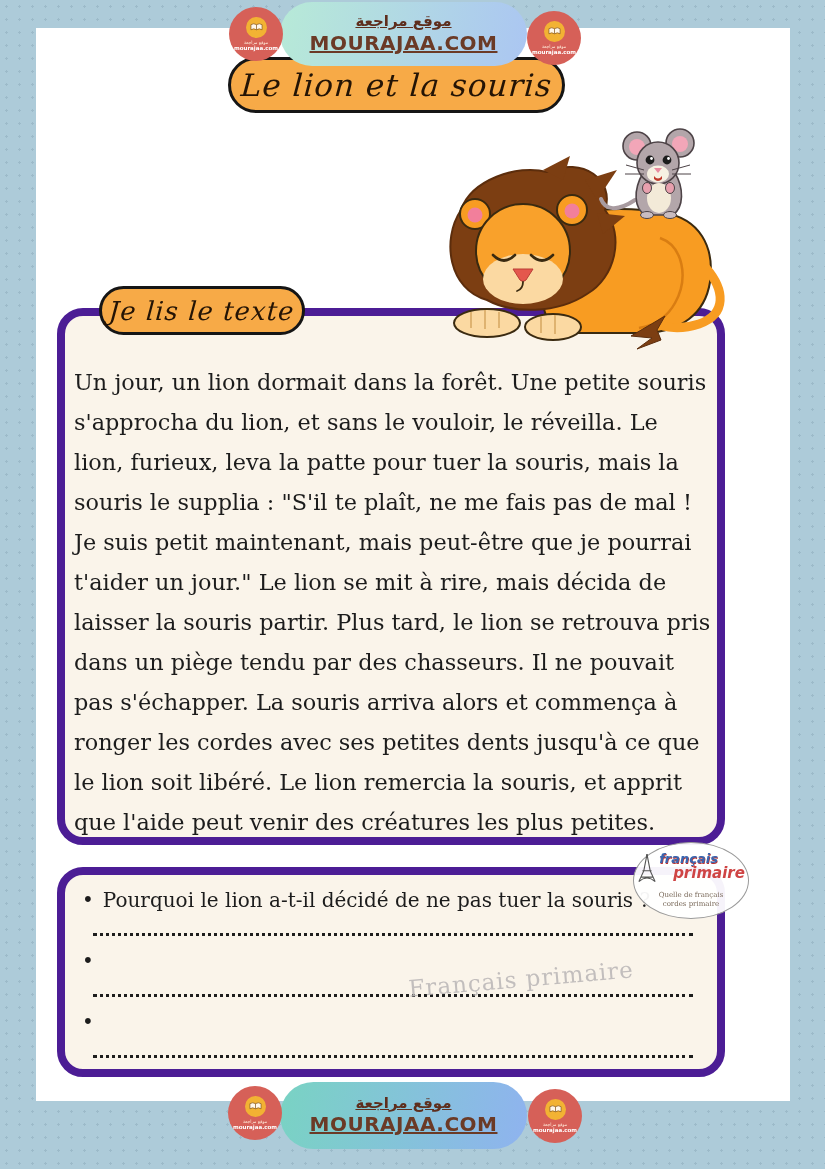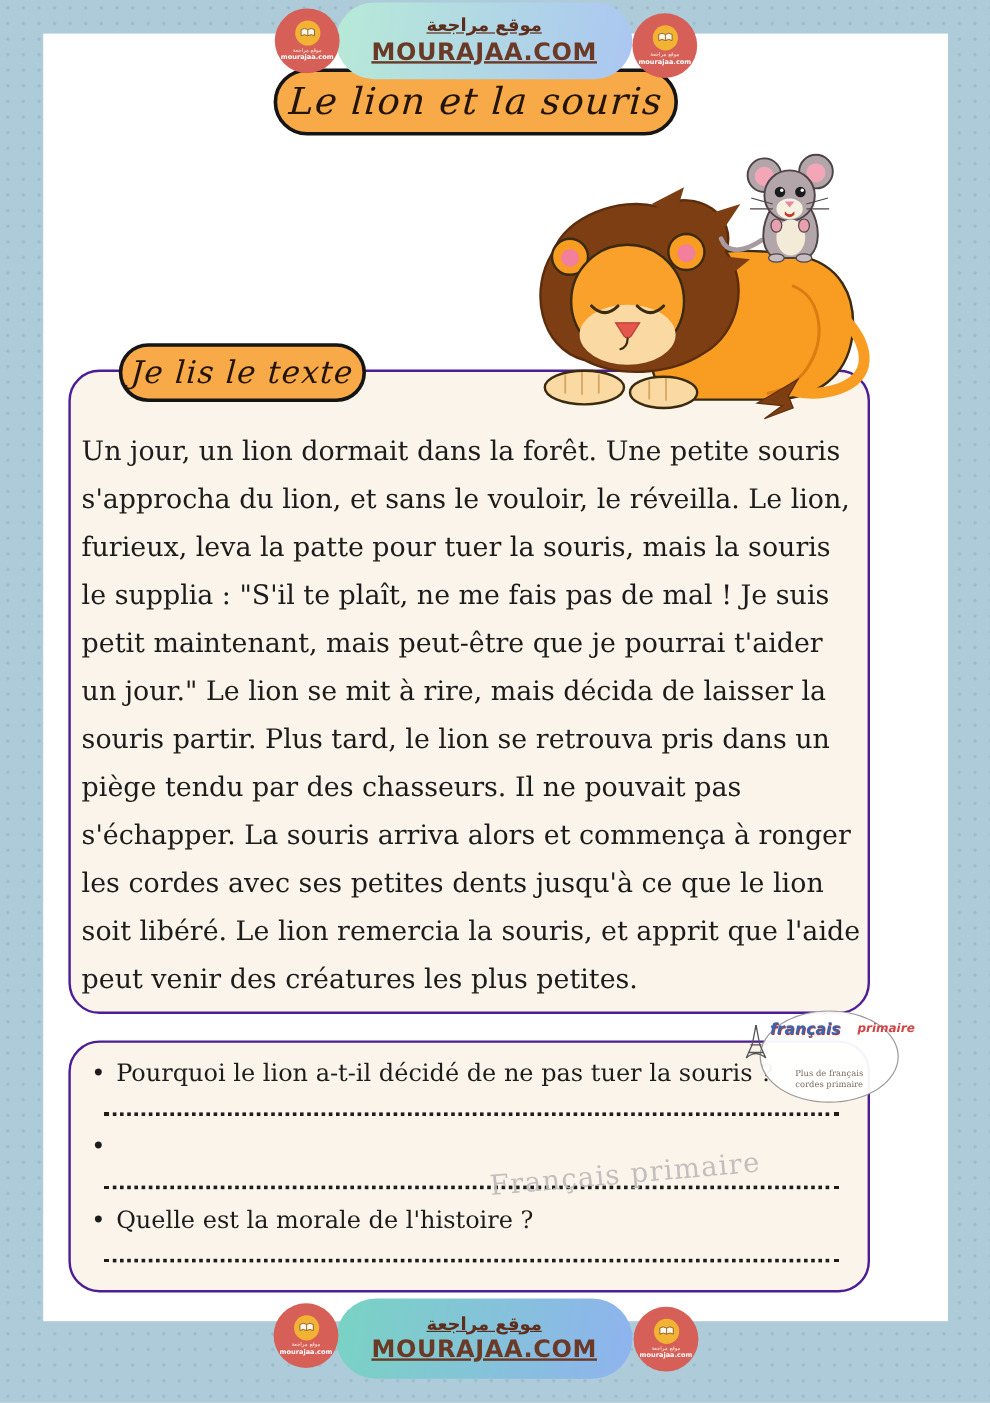--- a/index.html
+++ b/index.html
@@ -59,21 +59,21 @@
     font-style:italic; font-size:31px; color:#241405; letter-spacing:1px;
     transform:skewX(-4deg);
   }
   .jelis-banner { left:99px; top:286px; width:206px; height:49px; border-radius:25px; }
   .jelis-text {
     font-style:italic; font-size:26px; color:#241405; letter-spacing:1px;
     transform:skewX(-4deg);
   }
   
   .content-box {
-    position:absolute; background:#faf4ea; border:2px solid #4c1d95; border-radius:26px;
+    position:absolute; background:#faf4ea; border:8px solid #4c1d95; border-radius:26px;
     z-index:1;
   }
   .story-box { left:57px; top:308px; width:668px; height:537px; }
   .story-text {
     margin:46px 6px 0 9px; font-size:22.4px; line-height:40px; color:#1c1c1c;
   }
   .questions-box { left:57px; top:867px; width:668px; height:210px; }
   .question { display:flex; margin:13px 14px 0 17px; font-size:20px; color:#1c1c1c; }
   .bullet { margin-right:9px; font-size:20px; }
   .answer-line {
@@ -84,29 +84,29 @@
     position:absolute; left:408px; top:966px; z-index:5;
     font-size:23px; color:#bdb9b9; letter-spacing:1px;
     transform:rotate(-5deg); opacity:0.9;
   }
   .wm-logo {
     position:absolute; left:633px; top:842px; width:116px; height:77px;
     background:rgba(255,255,255,0.95); border:1px solid #9a9a9a; border-radius:50%;
     z-index:5; display:flex; flex-direction:column; align-items:center; justify-content:center;
   }
   .wm-row { display:flex; align-items:flex-start; }
-  .wm-brand { display:flex; margin-left:2px;justify-content:space-between; }
+  .wm-brand { display:flex; flex-direction:column; margin-left:2px;justify-content:space-between; }
   .wm-brand-top {
     font-family:"DejaVu Sans", sans-serif; font-weight:bold; font-style:italic;
     font-size:13px; color:#3a66b0; line-height:1;
     text-shadow:0.5px 0.5px 0 #b33; 
   }
   .wm-brand-bottom {
     font-family:"DejaVu Sans", sans-serif; font-weight:bold; font-style:italic;
-    font-size:10px; color:#cf4444; line-height:1; margin-left:14px; margin-top:1px;
+    font-size:15px; color:#cf4444; line-height:1; margin-left:14px; margin-top:1px;
   }
   .wm-cap { font-size:7px; color:#7a6a5a; line-height:1.35; text-align:center; }
   .wm-caps { margin-top:3px; }
   
   .illustration { position:absolute; left:425px; top:118px; width:312px; height:232px; z-index:3; }
 </style>
 </head>
 <body>
 
 <div class="page"></div>
@@ -213,42 +213,41 @@
     <span class="bullet">•</span>
     <span>Pourquoi le lion a-t-il décidé de ne pas tuer la souris ?</span>
   </div>
   <div class="answer-line"></div>
   <div class="question">
     <span class="bullet">•</span>
   </div>
   <div class="answer-line"></div>
   <div class="question">
     <span class="bullet">•</span>
-    <span>Quelle est la morale de l'histoire ?</span>
   </div>
   <div class="answer-line"></div>
 </div>
 
 <div class="wm-text">Français primaire</div>
 
 <div class="wm-logo">
   <div class="wm-row">
     <span>
       <svg width="20" height="32" viewBox="0 0 22 34">
         <path d="M11 2 L14.5 20 L20 32 M11 2 L7.5 20 L2 32 M6 20 L16 20 M4 27 L18 27 M2 32 Q11 24 20 32" fill="none" stroke="#555" stroke-width="1.2"></path>
         <path d="M10 2 h2 v4 h-2 Z" fill="#555"></path>
       </svg>
     </span>
     <span class="wm-brand">
       <span class="wm-brand-top">français</span>
       <span class="wm-brand-bottom">primaire</span>
     </span>
   </div>
   <div class="wm-caps">
-    <div class="wm-cap">Plus de français</div>
+    <div class="wm-cap">Quelle de français</div>
     <div class="wm-cap">cordes primaire</div>
   </div>
 </div>
 
 <div class="site-pill pill-footer">
   <div class="site-ar">موقع مراجعة</div>
   <div class="site-domain">MOURAJAA.COM</div>
 </div>
 
 <div class="site-logo logo-f-left">

